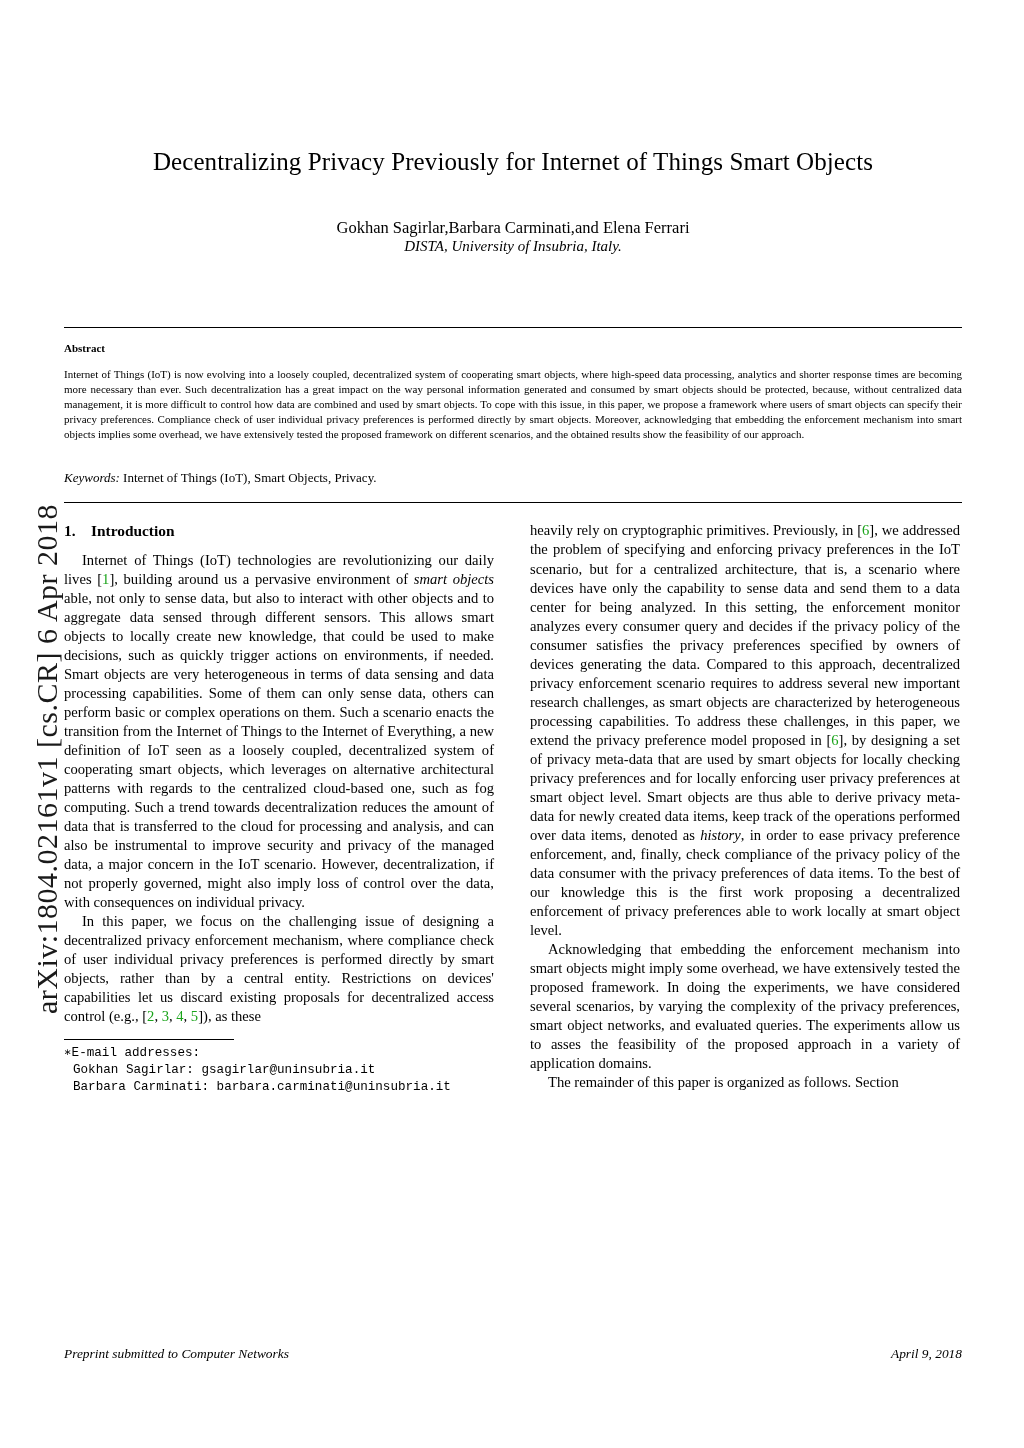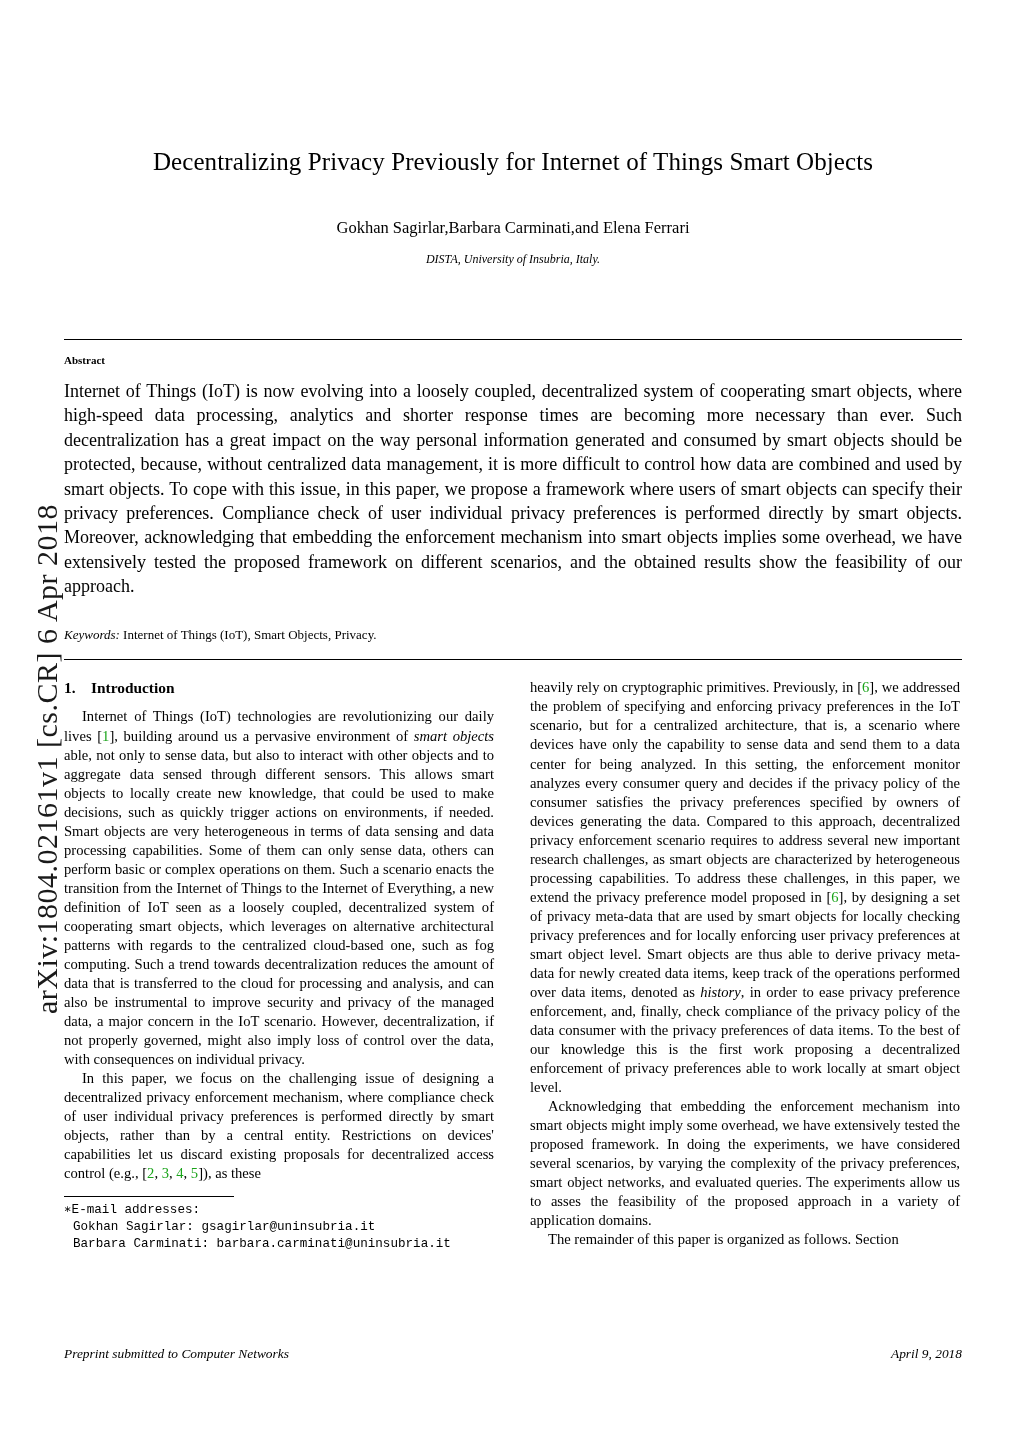--- a/index.html
+++ b/index.html
@@ -44,41 +44,40 @@
     font-size: 25px;
     font-family: "Liberation Serif", serif;
     letter-spacing: 0.1px;
   }
   .authors {
     margin-top: 42px;
     text-align: center;
     font-size: 16.5px;
   }
   .affiliation {
-    margin-top: 14px;
-    text-align: center;
-    font-size: 12px;
+    text-align: center;
+    font-size: 15px;
     font-style: italic;
   }
   .rule {
     border: 0;
     border-top: 0.9px solid #000;
     margin: 0;
   }
   .rule-top { margin-top: 72px; }
   .abstract-block {
     margin-top: 14px;
   }
   .abstract-head {
     font-size: 11px;
     font-weight: bold;
     margin-bottom: 13px;
   }
   .abstract-text {
-    font-size: 18px;
+    font-size: 11px;
     line-height: 1.355;
     text-align: justify;
     hyphens: auto;
   }
   .keywords {
     margin-top: 29px;
     font-size: 13px;
   }
   .keywords .kw-label {
     font-style: italic;

